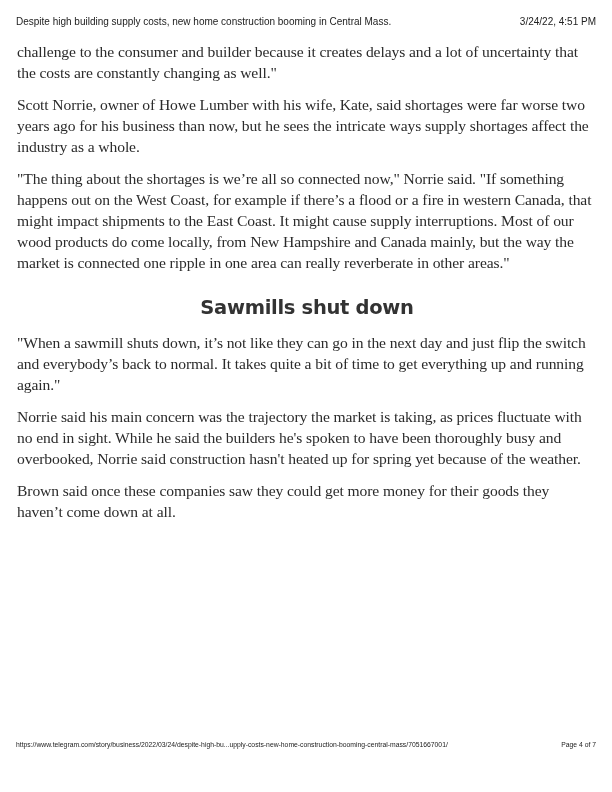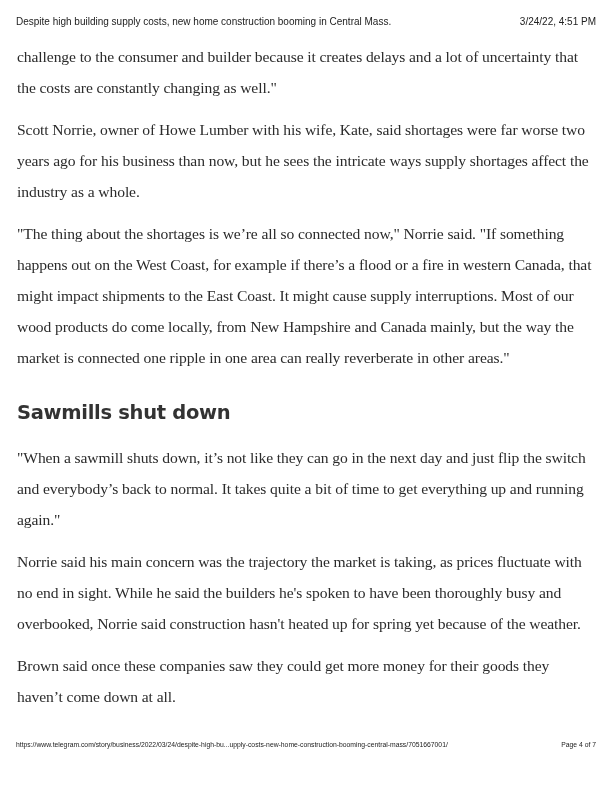--- a/index.html
+++ b/index.html
@@ -4,27 +4,27 @@
 <style>
   html, body { margin: 0; padding: 0; background: #ffffff; }
   body { width: 612px; height: 792px; position: relative; overflow: hidden; }
   .print-header {
     position: absolute; top: 16px; left: 16px; right: 16px;
     font-family: "Liberation Sans", sans-serif; font-size: 10px; color: #222;
     display: flex; justify-content: space-between;
   }
   .article {
     position: absolute; top: 41px; left: 17px; width: 580px;
-    font-family: "Liberation Serif", serif; font-size: 15.6px; line-height: 31px;
+    font-family: "Liberation Serif", serif; font-size: 15.6px; line-height: 21px;
     color: #2b2b2b; letter-spacing: -0.1px;
   }
   .article p { margin: 0 0 11px 0; }
   .article h2 {
     font-family: "DejaVu Sans", sans-serif; font-weight: bold; font-size: 19.5px;
-    color: #333333; margin: 24px 0 14px 0; letter-spacing: -0.3px;
+    color: #333333; margin: 24px 0 14px 0; letter-spacing: -0.3px; text-align: center;
   }
   .print-footer {
     position: absolute; top: 741px; left: 16px; right: 16px;
     font-family: "Liberation Sans", sans-serif; font-size: 6.8px; color: #222;
     display: flex; justify-content: space-between;
   }
   .print-footer .url { white-space: nowrap; }
 </style>
 </head>
 <body>

